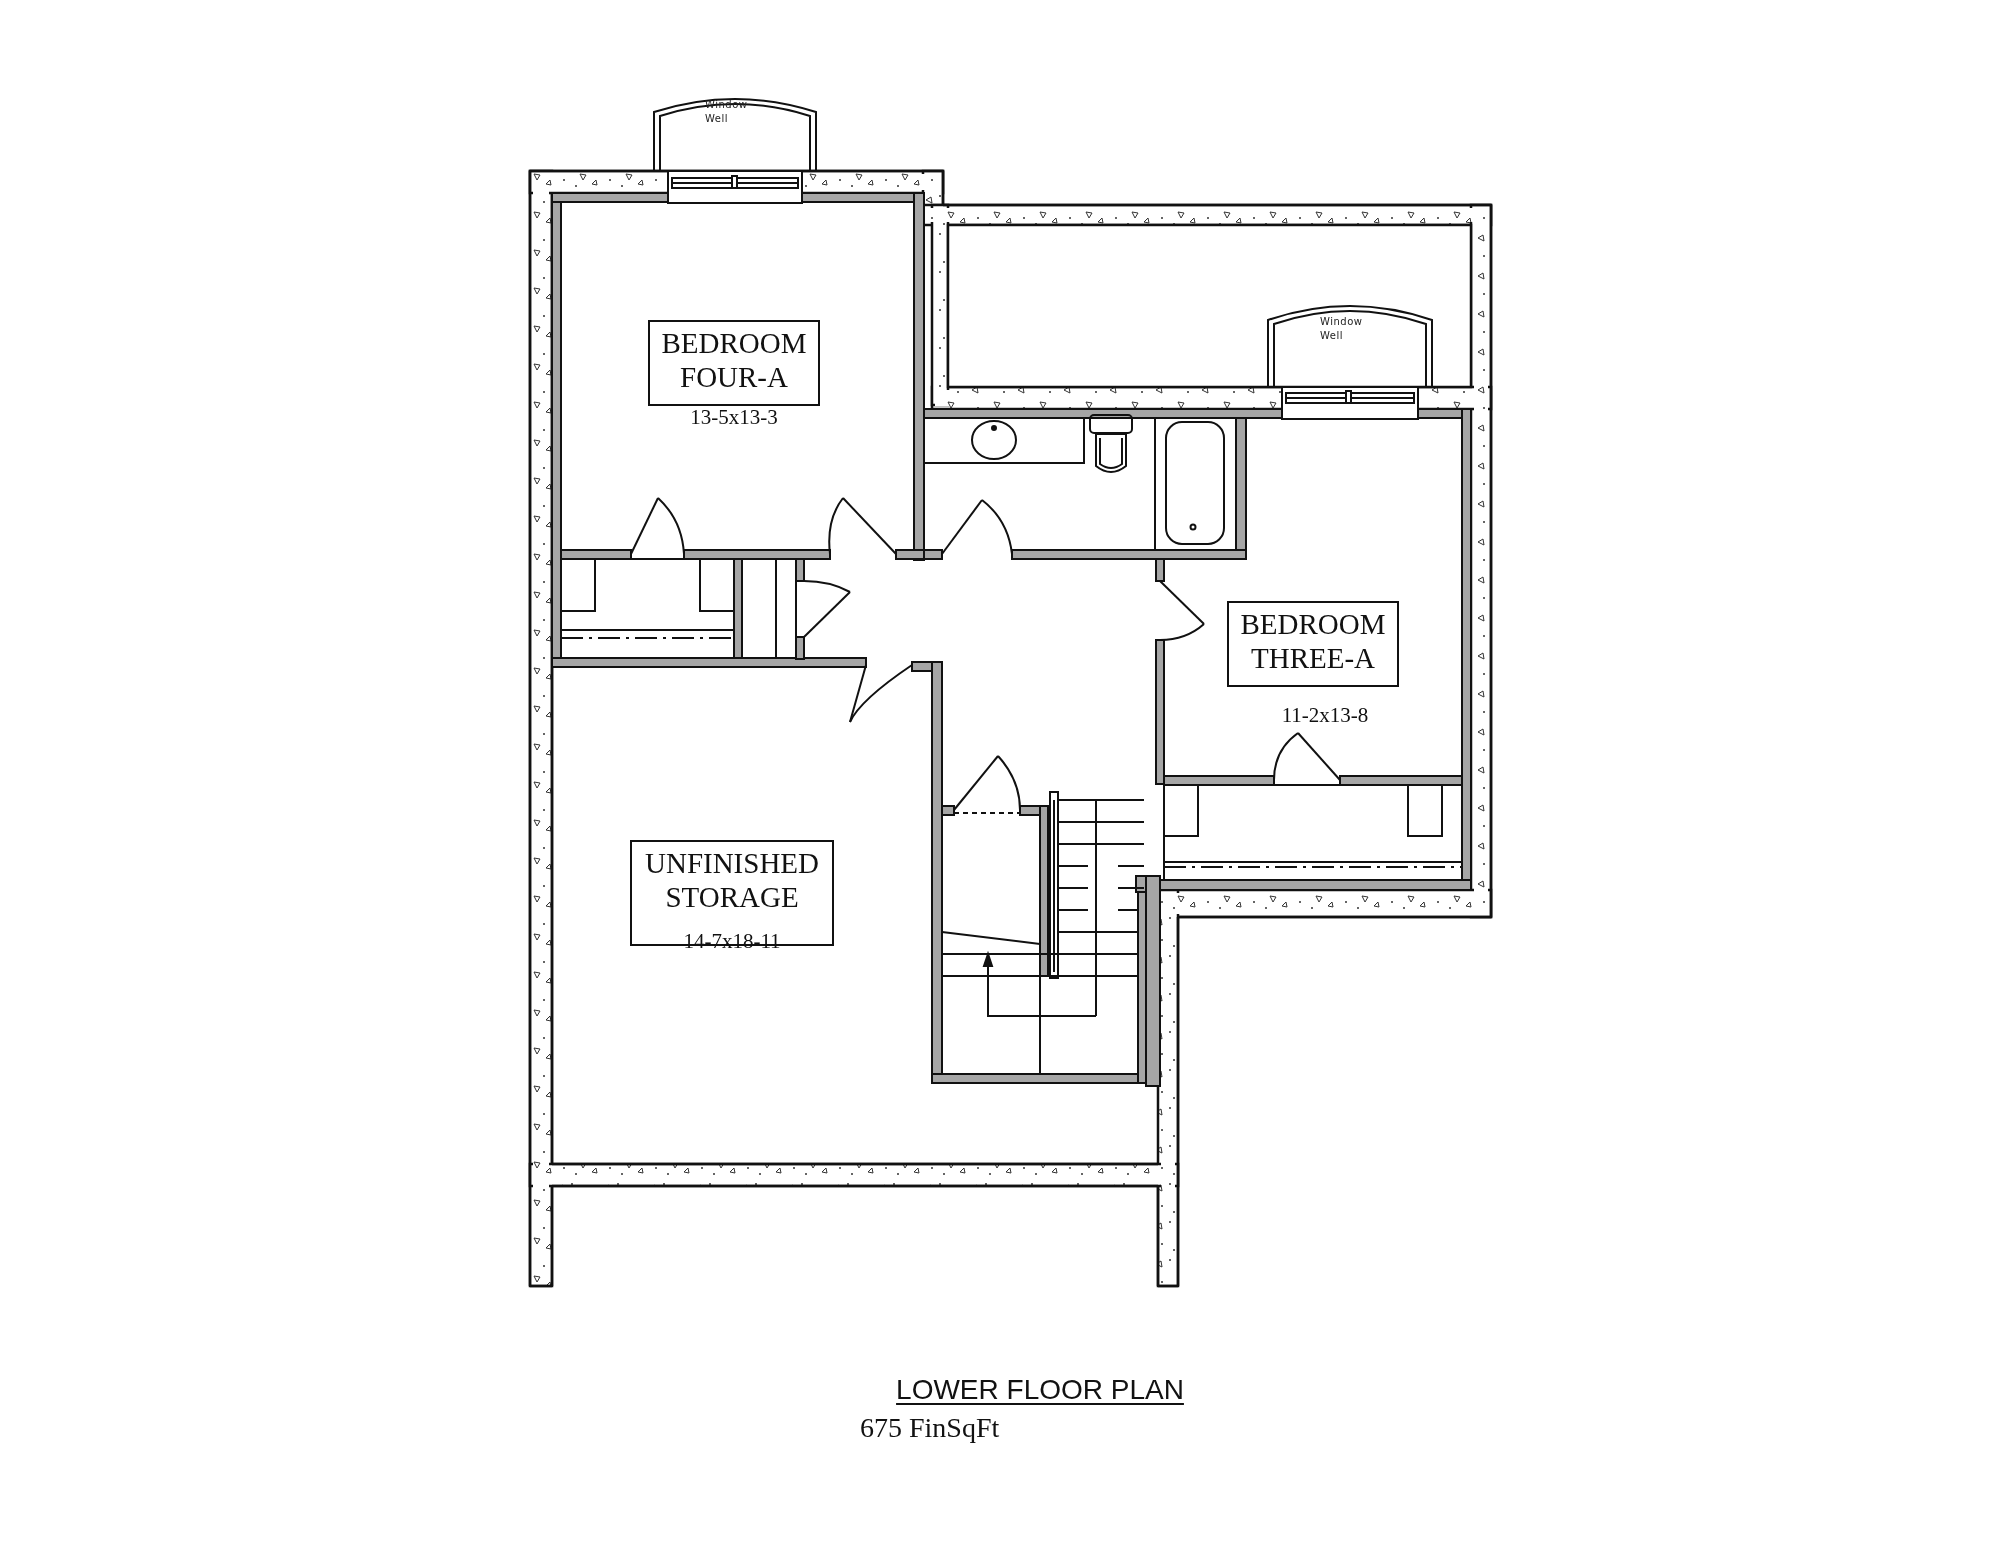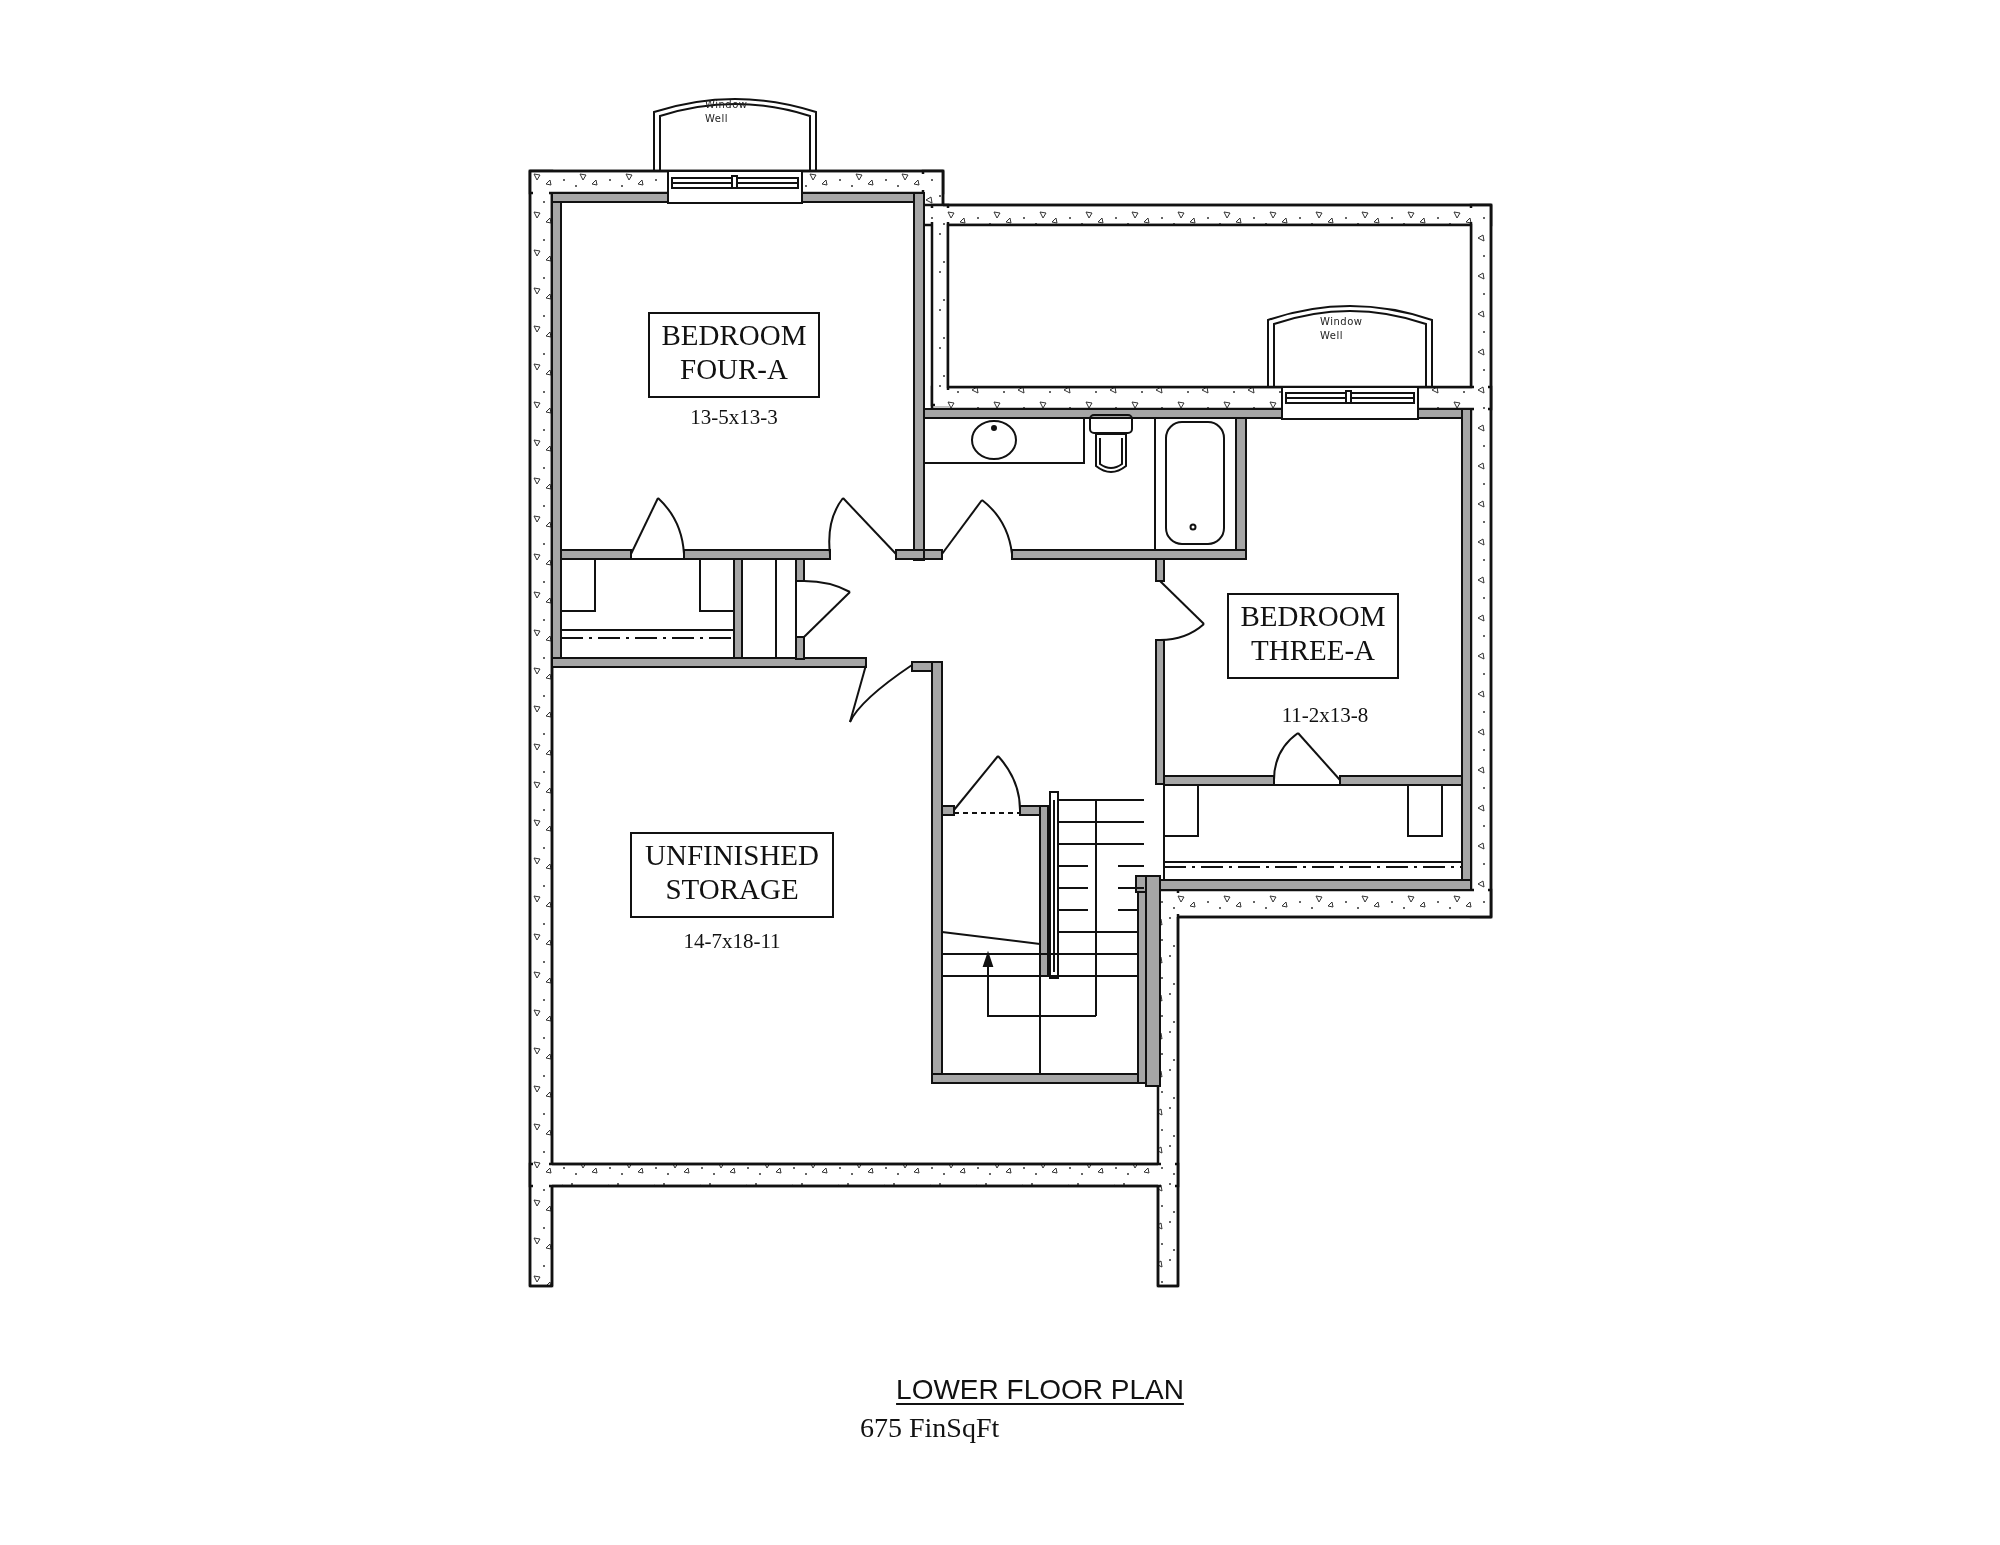--- a/index.html
+++ b/index.html
@@ -1,21 +1,21 @@
 <!DOCTYPE html>
 <html><head>
 <meta charset="utf-8">
 <style>
   html, body { margin: 0; padding: 0; background: #ffffff; }
   body { width: 2000px; height: 1545px; position: relative; overflow: hidden; font-family: "Liberation Serif", serif; }
   #plan { position: absolute; left: 0; top: 0; width: 2000px; height: 1545px; }
   .room-label {
     position: absolute; border: 2px solid #111; background: #fff;
     text-align: center; color: #111; font-family: "Liberation Serif", serif;
-    font-size: 29px; line-height: 34px; padding: 4px 8px; box-sizing: border-box;
+    font-size: 29px; line-height: 34px; padding: 4px 8px; box-sizing: border-box; margin-top: 8px;
   }
   .room-dim {
     position: absolute; text-align: center; color: #111;
     font-family: "Liberation Serif", serif; font-size: 21px; line-height: 34px;
   }
   .ww-text {
     position: absolute; color: #222;
     font-family: "DejaVu Sans", sans-serif; font-size: 10px; line-height: 14px; letter-spacing: 0.5px;
   }
   .plan-title {
@@ -270,20 +270,20 @@
   <div>FOUR-A</div>
 </div>
 <div class="room-dim" style="left:648px; top:400px; width:172px;">13-5x13-3</div>
 
 <div class="room-label" style="left:1227px; top:593px; width:172px; height:86px;">
   <div>BEDROOM</div>
   <div>THREE-A</div>
 </div>
 <div class="room-dim" style="left:1245px; top:682px; width:160px;margin-top:16px;">11-2x13-8</div>
 
-<div class="room-label" style="left:630px; top:832px; width:204px; height:86px;">
+<div class="room-label" style="left:630px; top:832px; width:204px; height:106px;">
   <div>UNFINISHED</div>
   <div>STORAGE</div>
 </div>
 <div class="room-dim" style="left:630px; top:924px; width:204px;">14-7x18-11</div>
 
 <div class="plan-title"><span>LOWER FLOOR PLAN</span></div>
 <div class="plan-sub">675 FinSqFt</div>
 
 </body></html>

